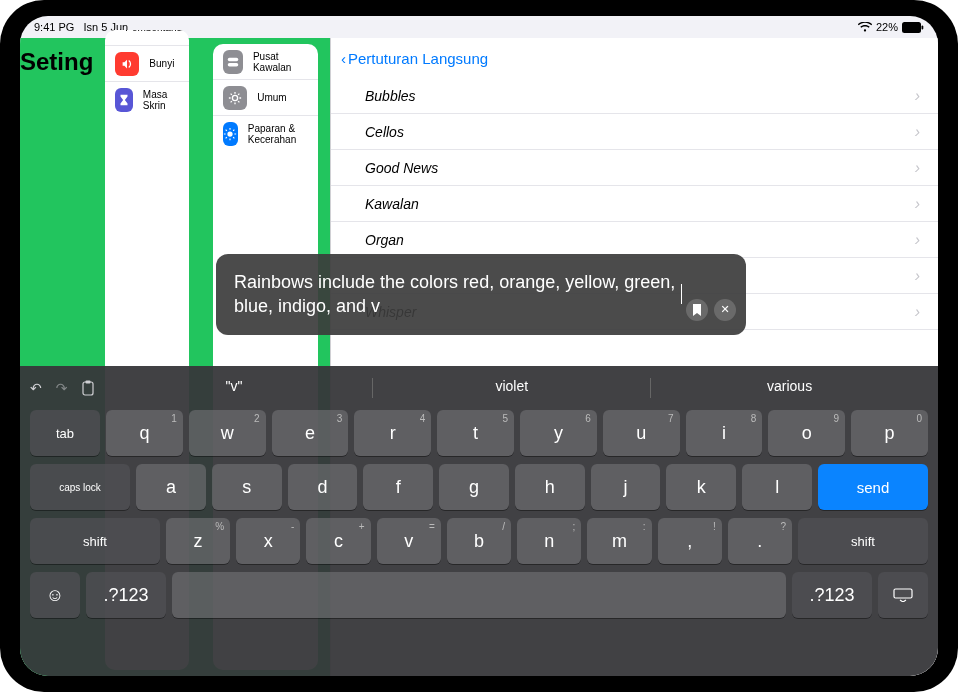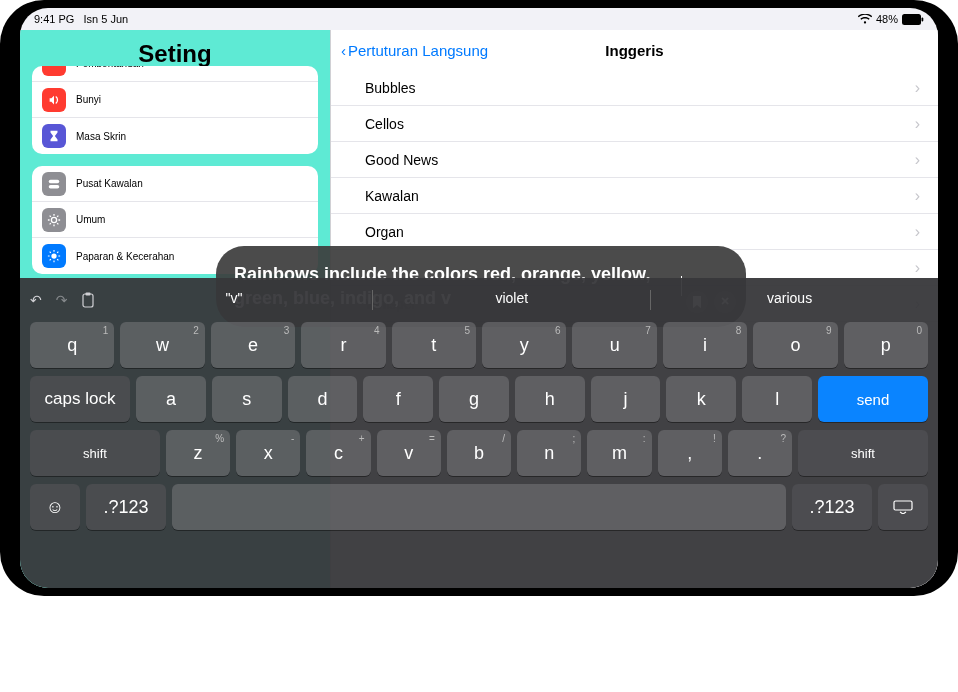--- a/index.html
+++ b/index.html
@@ -1,69 +1,69 @@
 <!DOCTYPE html>
 <html><head>
 <meta charset="utf-8">
 <style>
   *{margin:0;padding:0;box-sizing:border-box;font-family:-apple-system,BlinkMacSystemFont,"Helvetica Neue",Arial,sans-serif;}
   body{background:#fff;width:958px;height:692px;}
-  .device{width:958px;height:596px;background:#000;border-radius:44px;padding:8px 20px;}
+  .device{width:958px;height:692px;background:#000;border-radius:44px;padding:16px 20px;}
   .screen{position:relative;width:100%;height:100%;background:#f2f2f7;border-radius:28px;overflow:hidden;}
 
   
   .statusbar{position:absolute;top:0;left:0;right:0;height:22px;display:flex;align-items:center;justify-content:space-between;padding:0 14px;font-size:11px;color:#000;}
   .statusbar .right{display:flex;align-items:center;gap:4px;}
 
   
   .content{position:absolute;top:22px;left:0;right:0;bottom:0;display:flex;}
-  .sidebar{width:310px;background:#5eead4;display:flex;flex-direction:column;}
+  .sidebar{width:310px;background:#22c55e;display:flex;flex-direction:row;}
   .main{flex:1;background:#fff;border-left:1px solid #d0d0d4;}
 
   .sidebar h1{font-size:24px;font-weight:700;text-align:center;padding:10px 0 6px;}
 
   .group{background:#fff;border-radius:10px;margin:6px 12px;overflow:hidden;}
   .row{display:flex;align-items:center;height:36px;padding:0 10px;border-bottom:1px solid #e5e5ea;font-size:10px;color:#000;gap:10px;}
   .group .row:last-child{border-bottom:none;}
   .app-icon{width:24px;height:24px;border-radius:6px;display:flex;align-items:center;justify-content:center;color:#fff;font-size:13px;}
   .i-red{background:#ff3b30;}
   .i-purple{background:#5856d6;}
   .i-gray{background:#8e8e93;}
   .i-grayl{background:#8e8e93;}
   .i-blue2{background:#007aff;}
   .i-hour{background:#5856d6;}
 
   
   .nav{height:40px;display:flex;align-items:center;position:relative;}
   .back{color:#007aff;font-size:15px;display:flex;align-items:center;gap:2px;padding-left:10px;}
   .nav-title{position:absolute;left:0;right:0;text-align:center;font-size:15px;font-weight:600;pointer-events:none;}
 
-  .list .item{display:flex;align-items:center;justify-content:space-between;height:36px;padding:0 18px 0 34px;border-bottom:1px solid #e5e5ea;font-size:14px;}
+  .list .item{display:flex;align-items:center;justify-content:space-between;height:36px;padding:0 18px 0 34px;border-bottom:1px solid #e5e5ea;font-size:14px;font-style:italic;}
   .chev{color:#c7c7cc;font-size:16px;}
 
   
-  .bubble{position:absolute;left:196px;top:238px;width:530px;background:rgba(60,60,60,.92);border-radius:28px;padding:16px 64px 16px 18px;color:#fff;font-size:18px;font-weight:700;line-height:1.35;display:flex;align-items:center;}
+  .bubble{position:absolute;left:196px;top:238px;width:530px;background:rgba(60,60,60,.92);border-radius:12px;padding:16px 64px 16px 18px;color:#fff;font-size:18px;font-weight:400;line-height:1.35;display:flex;align-items:center;}
   .bubble .cursor{display:inline-block;width:2px;height:20px;background:#fff;vertical-align:middle;}
   .bubble-actions{position:absolute;right:10px;bottom:14px;display:flex;gap:6px;}
   .bubble-btn{width:22px;height:22px;border-radius:11px;background:rgba(120,120,120,.7);display:flex;align-items:center;justify-content:center;color:#fff;font-size:11px;}
 
   
   .kbd{position:absolute;left:0;right:0;bottom:0;height:310px;background:rgba(55,55,58,.95);padding-top:4px;}
   .sugbar{height:36px;display:flex;align-items:center;padding:0 10px;color:#fff;font-size:14px;}
   .sug-left{display:flex;gap:14px;color:#d0d0d4;}
   .sug-item{flex:1;text-align:center;}
   .sug-row{flex:1;display:flex;}
   .sug-sep{width:1px;height:20px;background:#666;align-self:center;}
 
   .krow{display:flex;gap:6px;padding:4px 10px;}
   .key{background:rgba(120,120,124,.55);border-radius:6px;height:46px;color:#fff;display:flex;align-items:center;justify-content:center;font-size:18px;position:relative;box-shadow:0 1px 0 rgba(0,0,0,.4);}
   .key .hint{position:absolute;top:3px;right:6px;font-size:10px;color:#bbb;}
   .key.dark{background:rgba(80,80,84,.75);}
   .key.wide1{width:70px;font-size:13px;}
-  .key.wide2{width:100px;font-size:17px;}
+  .key.wide2{width:100px;font-size:10px;}
   .key.primary{background:#0a84ff;font-size:15px;}
   .letter{flex:1;}
   .space{flex:1;}
   .key.sm{font-size:18px;}
   svg{display:block;}
 </style>
 </head>
 <body>
 
 <div class="device">
@@ -74,21 +74,21 @@
         <span>9:41 PG</span>
         &nbsp;
         <span>Isn 5 Jun</span>
       </div>
       <div class="right">
         <span>
           <svg width="14" height="10" viewBox="0 0 14 10">
               <path d="M7 9.5c.6 0 1.1-.5 1.1-1.1S7.6 7.3 7 7.3s-1.1.5-1.1 1.1S6.4 9.5 7 9.5zM3.3 5.8C4.3 4.9 5.6 4.4 7 4.4s2.7.5 3.7 1.4l1-1C10.4 3.6 8.8 3 7 3S3.6 3.6 2.3 4.8l1 1zM.7 3.2C2.4 1.6 4.6.7 7 .7s4.6.9 6.3 2.5l1-1C12.3.5 9.8-.5 7-.5S1.7.5-.3 2.2l1 1z" fill="#000"></path>
             </svg>
         </span>
-        <span>48%</span>
+        <span>22%</span>
         <span>
           <svg width="22" height="11" viewBox="0 0 22 11">
               <rect x="0" y="0" width="19" height="11" rx="2.5" fill="#000"></rect>
               <rect x="19.5" y="3.5" width="1.8" height="4" rx="1" fill="#000"></rect>
             </svg>
         </span>
       </div>
     </div>
 
     <div class="content">
@@ -150,21 +150,20 @@
           </div>
         </div>
       </div>
 
       <div class="main">
         <div class="nav">
           <div class="back">
             <span>‹</span>
             <span>Pertuturan Langsung</span>
           </div>
-          <div class="nav-title">Inggeris</div>
         </div>
         <div class="list">
           <div class="item">
               <span>Bubbles</span>
               <span class="chev">›</span>
             </div>
           <div class="item">
               <span>Cellos</span>
               <span class="chev">›</span>
             </div>
@@ -222,20 +221,21 @@
         <div class="sug-row">
           <div class="sug-item">"v"</div>
           <div class="sug-sep"></div>
           <div class="sug-item">violet</div>
           <div class="sug-sep"></div>
           <div class="sug-item">various</div>
         </div>
       </div>
 
       <div class="krow">
+        <div class="key dark wide1">tab</div>
         <div class="key letter">
             <span class="hint">1</span>
             <span>q</span>
           </div>
         <div class="key letter">
             <span class="hint">2</span>
             <span>w</span>
           </div>
         <div class="key letter">
             <span class="hint">3</span>

